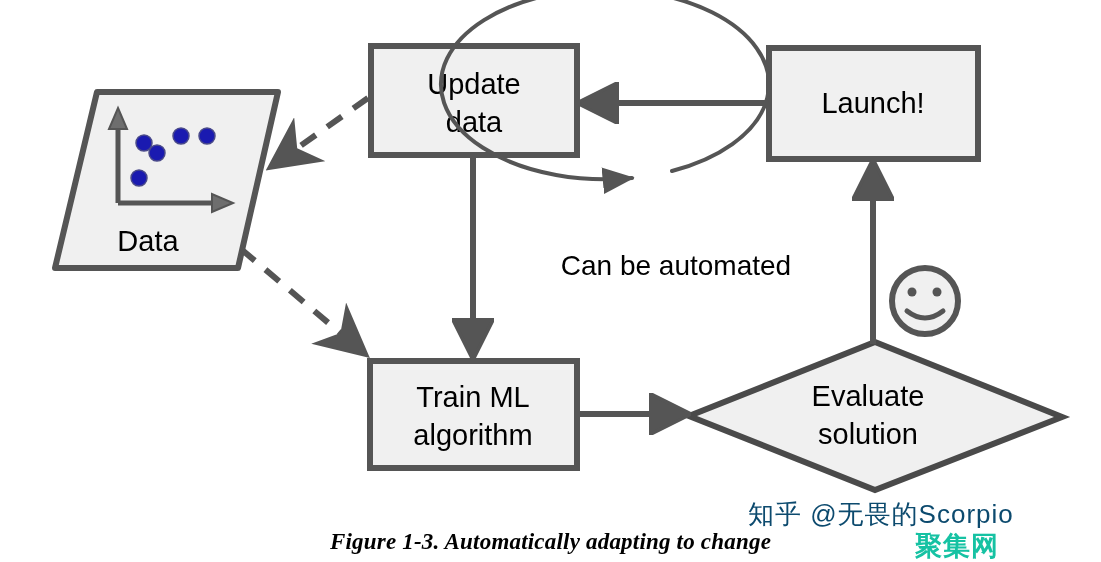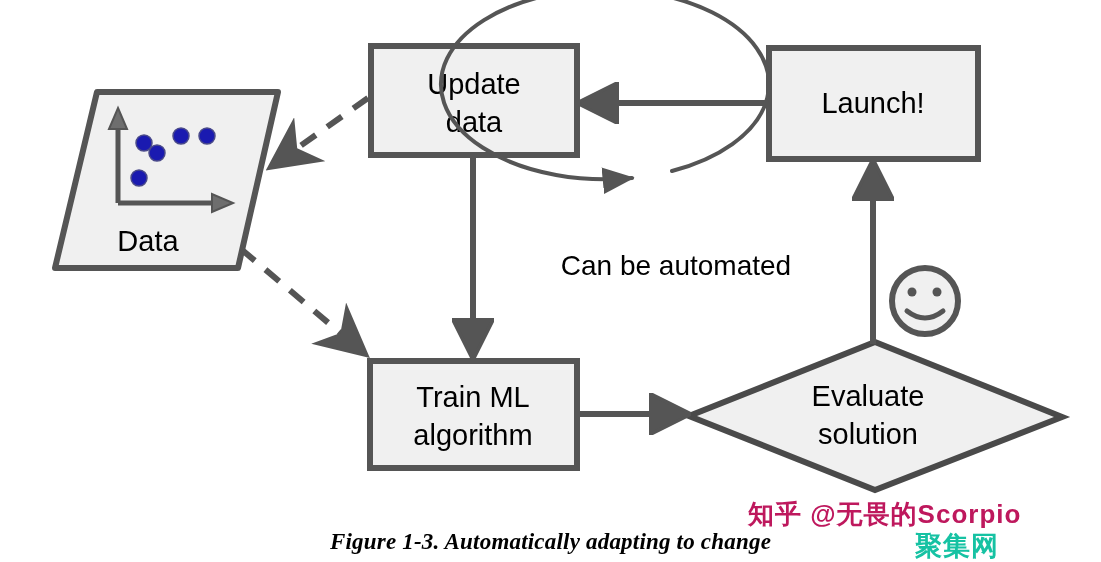--- a/index.html
+++ b/index.html
@@ -54,25 +54,24 @@
     color: #000000;
     letter-spacing: 0.2px;
     margin-top: 26px;
   }
   .wm-zhihu {
     position: absolute;
     left: 748px;
     top: 497px;
     font-family: "Liberation Sans", sans-serif;
     font-size: 26px;
-    color: #be185d;
+    color: #0c4a6e;
     letter-spacing: 1px;
     white-space: nowrap;
     pointer-events: none;
-    font-weight: bold;
   }
   .wm-juji {
     position: absolute;
     left: 915px;
     top: 528px;
     font-family: "Liberation Sans", sans-serif;
     font-weight: bold;
     font-size: 27px;
     color: #16c2a3;
     letter-spacing: 1px;

